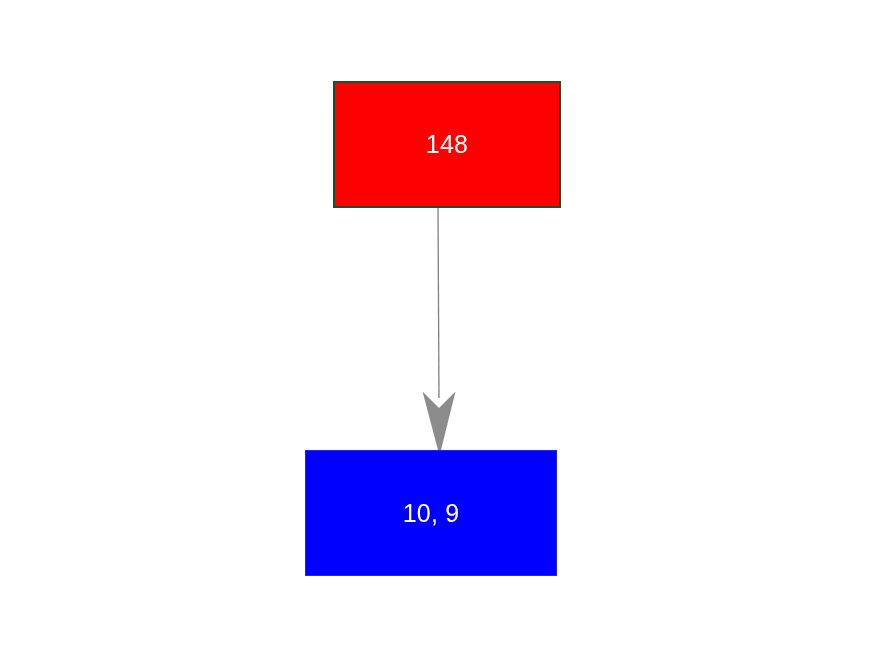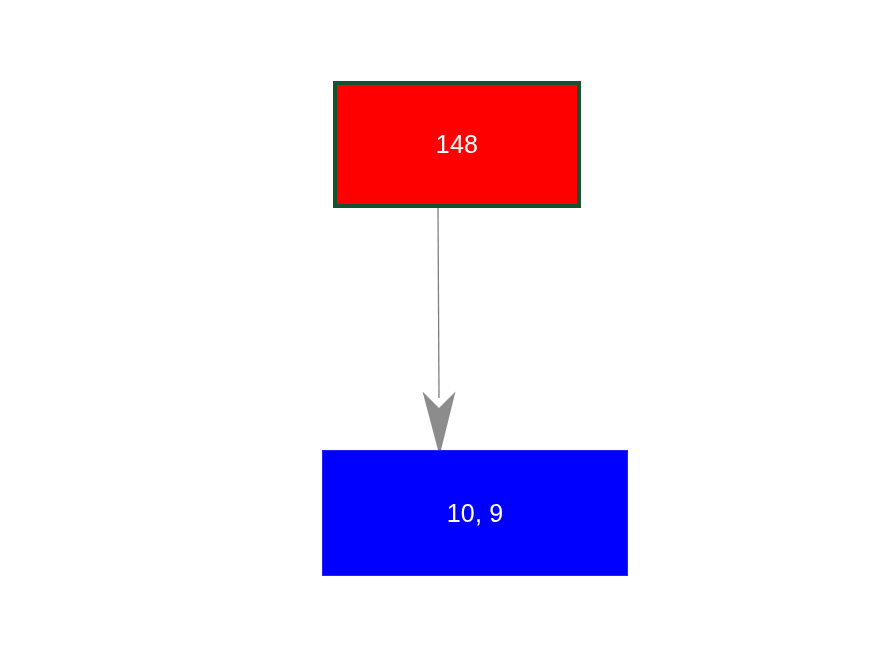--- a/index.html
+++ b/index.html
@@ -29,29 +29,29 @@
     color: #ffffff;
     font-size: 25px;
     font-weight: 400;
     line-height: 1;
     letter-spacing: 0.2px;
     user-select: none;
   }
   #node-source {
     left: 333px;
     top: 81px;
-    width: 248px;
+    width: 228px;
     height: 127px;
     background: #ff0000;
-    border: 4px solid #14532d;
+    border: 2px solid #14532d;
   }
   #node-target {
-    left: 322px;
+    left: 305px;
     top: 450px;
-    width: 306px;
+    width: 252px;
     height: 126px;
     background: #0000ff;
     border: 1px solid #2222ff;
   }
   #edge-layer {
     position: absolute;
     left: 0;
     top: 0;
     width: 875px;
     height: 656px;

